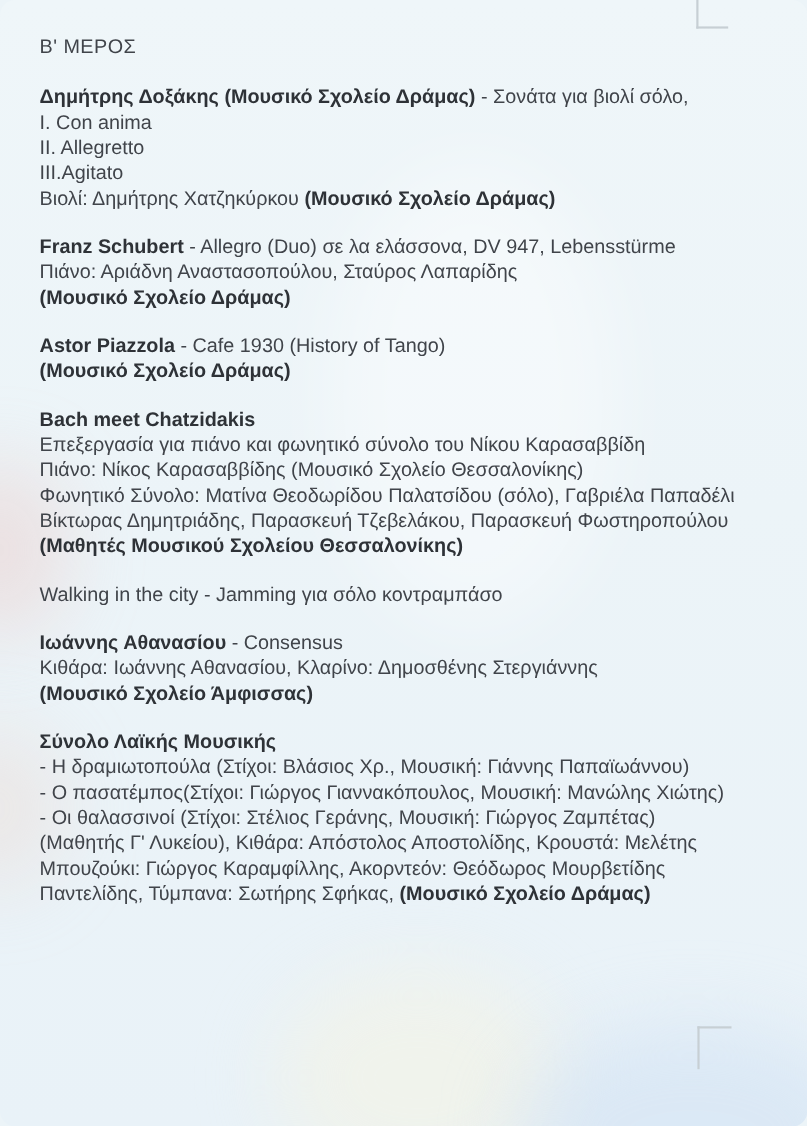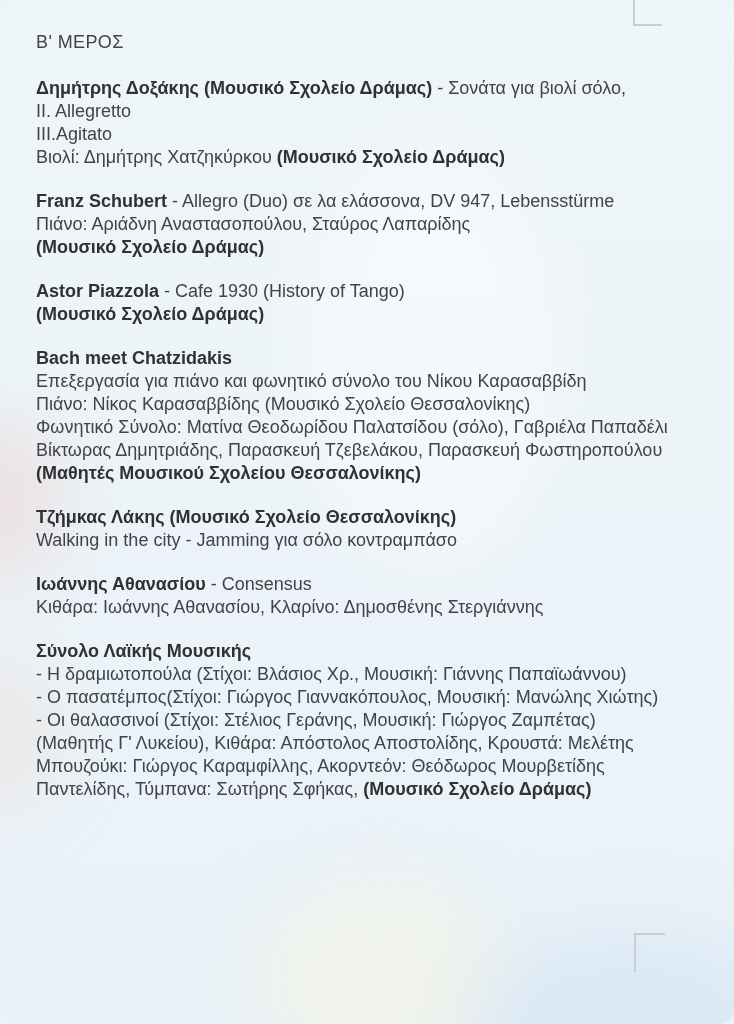--- a/index.html
+++ b/index.html
@@ -67,20 +67,21 @@
   <div class="blob blue-bottom"></div>
 
   <div class="corner top-right"></div>
   <div class="corner bottom-right"></div>
 
   <div class="title">Β' ΜΕΡΟΣ</div>
 
   <div class="sections">
       <div class="section">
         <div class="line"><span class="run b">Δημήτρης Δοξάκης (Μουσικό Σχολείο Δράμας)</span><span class="run"> - Σονάτα για βιολί σόλο,</span></div>
+        <div class="line"><span class="run">I. Con anima</span></div>
         <div class="line"><span class="run">II. Allegretto</span></div>
         <div class="line"><span class="run">III.Agitato</span></div>
         <div class="line"><span class="run">Βιολί: Δημήτρης Χατζηκύρκου </span><span class="run b">(Μουσικό Σχολείο Δράμας)</span></div>
       </div>
       <div class="section">
         <div class="line"><span class="run b">Franz Schubert</span><span class="run"> - Allegro (Duo) σε λα ελάσσονα, DV 947, Lebensstürme</span></div>
         <div class="line"><span class="run">Πιάνο: Αριάδνη Αναστασοπούλου, Σταύρος Λαπαρίδης</span></div>
         <div class="line"><span class="run b">(Μουσικό Σχολείο Δράμας)</span></div>
       </div>
       <div class="section">
@@ -89,26 +90,26 @@
       </div>
       <div class="section">
         <div class="line"><span class="run b">Bach meet Chatzidakis</span></div>
         <div class="line"><span class="run">Επεξεργασία για πιάνο και φωνητικό σύνολο του Νίκου Καρασαββίδη</span></div>
         <div class="line"><span class="run">Πιάνο: Νίκος Καρασαββίδης (Μουσικό Σχολείο Θεσσαλονίκης)</span></div>
         <div class="line"><span class="run">Φωνητικό Σύνολο: Ματίνα Θεοδωρίδου Παλατσίδου (σόλο), Γαβριέλα Παπαδέλι</span></div>
         <div class="line"><span class="run">Βίκτωρας Δημητριάδης, Παρασκευή Τζεβελάκου, Παρασκευή Φωστηροπούλου</span></div>
         <div class="line"><span class="run b">(Μαθητές Μουσικού Σχολείου Θεσσαλονίκης)</span></div>
       </div>
       <div class="section">
-        <div class="line"><span class="run b">Τζήμκας Λάκης (Μουσικό Σχολείο Θεσσαλονίκης)</span></div>
         <div class="line"><span class="run">Walking in the city - Jamming για σόλο κοντραμπάσο</span></div>
       </div>
       <div class="section">
         <div class="line"><span class="run b">Ιωάννης Αθανασίου</span><span class="run"> - Consensus</span></div>
         <div class="line"><span class="run">Κιθάρα: Ιωάννης Αθανασίου, Κλαρίνο: Δημοσθένης Στεργιάννης</span></div>
+        <div class="line"><span class="run b">(Μουσικό Σχολείο Άμφισσας)</span></div>
       </div>
       <div class="section">
         <div class="line"><span class="run b">Σύνολο Λαϊκής Μουσικής</span></div>
         <div class="line"><span class="run">- Η δραμιωτοπούλα (Στίχοι: Βλάσιος Χρ., Μουσική: Γιάννης Παπαϊωάννου)</span></div>
         <div class="line"><span class="run">- Ο πασατέμπος(Στίχοι: Γιώργος Γιαννακόπουλος, Μουσική: Μανώλης Χιώτης)</span></div>
         <div class="line"><span class="run">- Οι θαλασσινοί (Στίχοι: Στέλιος Γεράνης, Μουσική: Γιώργος Ζαμπέτας)</span></div>
         <div class="line"><span class="run">(Μαθητής Γ' Λυκείου), Κιθάρα: Απόστολος Αποστολίδης, Κρουστά: Μελέτης</span></div>
         <div class="line"><span class="run">Μπουζούκι: Γιώργος Καραμφίλλης, Ακορντεόν: Θεόδωρος Μουρβετίδης</span></div>
         <div class="line"><span class="run">Παντελίδης, Τύμπανα: Σωτήρης Σφήκας, </span><span class="run b">(Μουσικό Σχολείο Δράμας)</span></div>
       </div>

